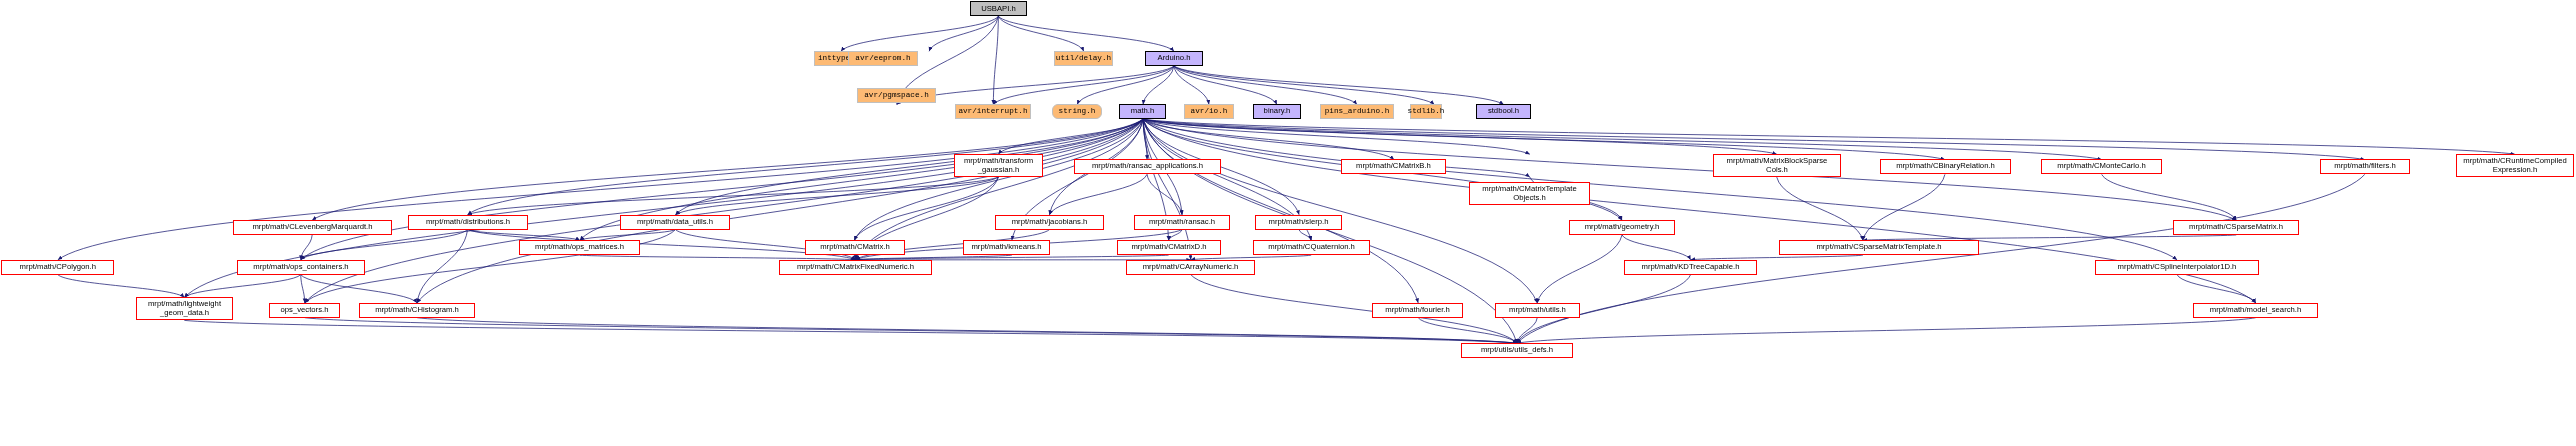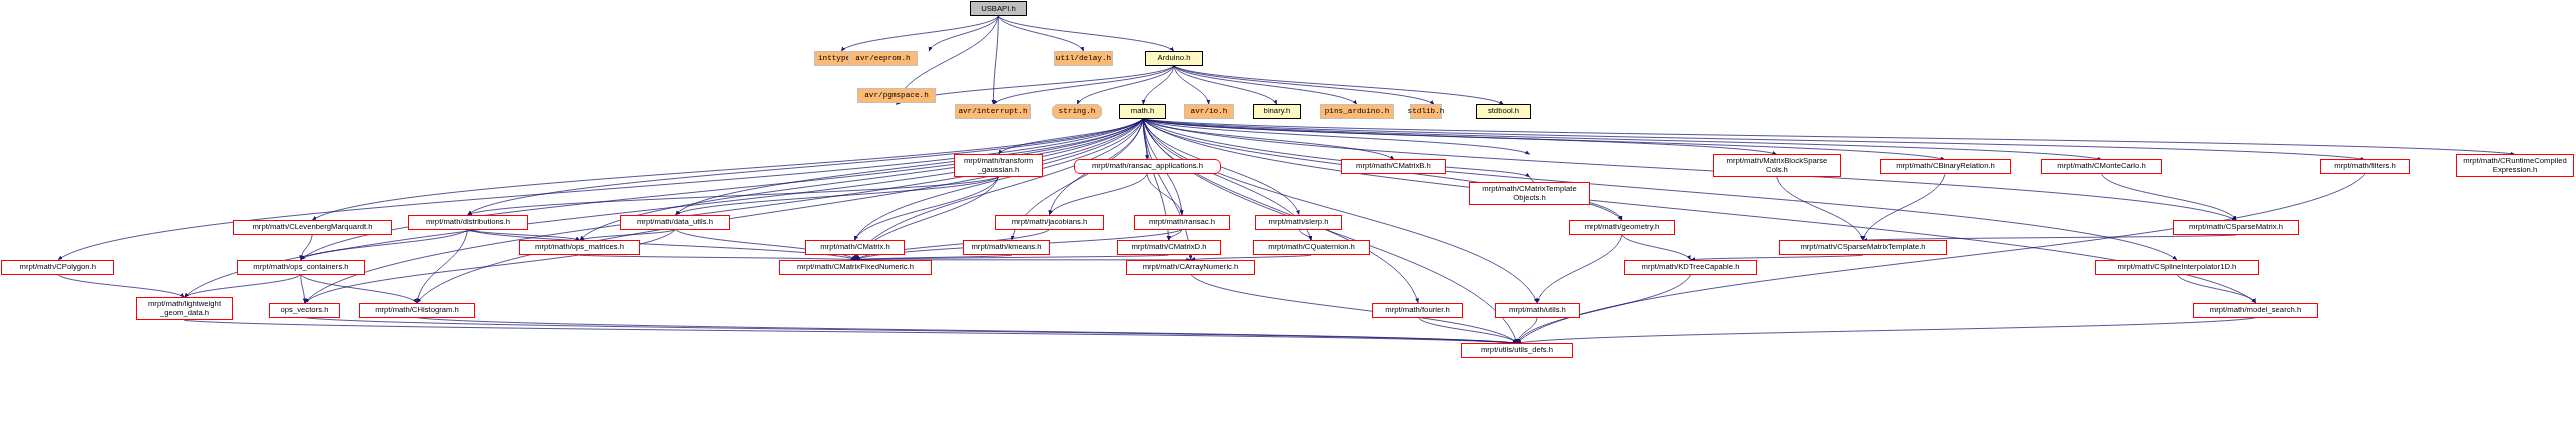--- a/index.html
+++ b/index.html
@@ -3,21 +3,21 @@
 <meta charset="utf-8">
 <style>
   html,body{margin:0;padding:0;background:#ffffff;}
   #canvas{position:relative;width:2576px;height:447px;background:#fff;
           font-family:"Liberation Sans","DejaVu Sans",sans-serif;overflow:hidden;}
   #edges{position:absolute;left:0;top:0;width:2576px;height:447px;}
   .node{position:absolute;box-sizing:border-box;display:flex;align-items:center;
         justify-content:center;text-align:center;line-height:1.05;
         font-size:7.7px;color:#000;background:#ffffff;white-space:pre-line;}
   .node.gray{background:#bfbfbf;border:0.7px solid #000;}
-  .node.blackb{background:#fef9c3;border:0.7px solid #000;}
+  .node.blackb{background:#c4b5fd;border:0.7px solid #000;}
   .node.grayb{background:#fdba74;border:0.7px solid #c0c0c0;font-family:Liberation Mono, monospace;}
   .node.redb{background:#ffffff;border:1.1px solid #ff0000;}
 </style>
 </head>
 <body>
 
 <div id="canvas">
   <svg id="edges" viewBox="0 0 3829 664" width="2576" height="447">
       <defs>
         <marker id="ah" markerWidth="7" markerHeight="7" refX="6" refY="2.6" orient="auto">
@@ -130,21 +130,21 @@
     <div class="node grayb" style="left: 955px; top: 104px; width: 76px; height: 15px;">avr/interrupt.h</div>
     <div class="node grayb" style="left: 1052px; top: 104px; width: 50px; height: 15px; border-radius: 6px;">string.h</div>
     <div class="node blackb" style="left: 1119px; top: 104px; width: 47px; height: 15px;">math.h</div>
     <div class="node grayb" style="left: 1184px; top: 104px; width: 50px; height: 15px;">avr/io.h</div>
     <div class="node blackb" style="left: 1253px; top: 104px; width: 48px; height: 15px;">binary.h</div>
     <div class="node grayb" style="left: 1320px; top: 104px; width: 74px; height: 15px;">pins_arduino.h</div>
     <div class="node grayb" style="left: 1410px; top: 104px; width: 32px; height: 15px;">stdlib.h</div>
     <div class="node blackb" style="left: 1476px; top: 104px; width: 55px; height: 15px;">stdbool.h</div>
     <div class="node redb" style="left: 954px; top: 154px; width: 89px; height: 23px;">mrpt/math/transform
 _gaussian.h</div>
-    <div class="node redb" style="left: 1074px; top: 159px; width: 147px; height: 15px; border-radius: 6px;">mrpt/math/ransac_applications.h</div>
+    <div class="node redb" style="left: 1074px; top: 159px; width: 147px; height: 15px;">mrpt/math/ransac_applications.h</div>
     <div class="node redb" style="left: 1341px; top: 159px; width: 105px; height: 15px;">mrpt/math/CMatrixB.h</div>
     <div class="node redb" style="left: 1469px; top: 154px; width: 121px; height: 23px; margin-top: 28px;">mrpt/math/CMatrixTemplate
 Objects.h</div>
     <div class="node redb" style="left: 1713px; top: 154px; width: 128px; height: 23px;">mrpt/math/MatrixBlockSparse
 Cols.h</div>
     <div class="node redb" style="left: 1880px; top: 159px; width: 131px; height: 15px;">mrpt/math/CBinaryRelation.h</div>
     <div class="node redb" style="left: 2041px; top: 159px; width: 121px; height: 15px;">mrpt/math/CMonteCarlo.h</div>
     <div class="node redb" style="left: 2320px; top: 159px; width: 90px; height: 15px;">mrpt/math/filters.h</div>
     <div class="node redb" style="left: 2456px; top: 154px; width: 118px; height: 23px;">mrpt/math/CRuntimeCompiled
 Expression.h</div>
@@ -154,21 +154,21 @@
     <div class="node redb" style="left: 1134px; top: 215px; width: 96px; height: 15px;">mrpt/math/ransac.h</div>
     <div class="node redb" style="left: 1255px; top: 215px; width: 87px; height: 15px;">mrpt/math/slerp.h</div>
     <div class="node redb" style="left: 1569px; top: 220px; width: 106px; height: 15px;">mrpt/math/geometry.h</div>
     <div class="node redb" style="left: 2173px; top: 220px; width: 126px; height: 15px;">mrpt/math/CSparseMatrix.h</div>
     <div class="node redb" style="left: 233px; top: 220px; width: 159px; height: 15px;">mrpt/math/CLevenbergMarquardt.h</div>
     <div class="node redb" style="left: 519px; top: 240px; width: 121px; height: 15px;">mrpt/math/ops_matrices.h</div>
     <div class="node redb" style="left: 805px; top: 240px; width: 100px; height: 15px;">mrpt/math/CMatrix.h</div>
     <div class="node redb" style="left: 963px; top: 240px; width: 87px; height: 15px;">mrpt/math/kmeans.h</div>
     <div class="node redb" style="left: 1117px; top: 240px; width: 104px; height: 15px;">mrpt/math/CMatrixD.h</div>
     <div class="node redb" style="left: 1253px; top: 240px; width: 117px; height: 15px;">mrpt/math/CQuaternion.h</div>
-    <div class="node redb" style="left: 1779px; top: 240px; width: 168px; height: 15px;">mrpt/math/CSparseMatrixTemplate.h</div>
+    <div class="node redb" style="left: 1779px; top: 240px; width: 200px; height: 15px;">mrpt/math/CSparseMatrixTemplate.h</div>
     <div class="node redb" style="left: 237px; top: 260px; width: 128px; height: 15px;">mrpt/math/ops_containers.h</div>
     <div class="node redb" style="left: 779px; top: 260px; width: 153px; height: 15px;">mrpt/math/CMatrixFixedNumeric.h</div>
     <div class="node redb" style="left: 1126px; top: 260px; width: 129px; height: 15px;">mrpt/math/CArrayNumeric.h</div>
     <div class="node redb" style="left: 1624px; top: 260px; width: 133px; height: 15px;">mrpt/math/KDTreeCapable.h</div>
     <div class="node redb" style="left: 2095px; top: 260px; width: 164px; height: 15px;">mrpt/math/CSplineInterpolator1D.h</div>
     <div class="node redb" style="left: 1.3px; top: 260px; width: 113px; height: 15px;">mrpt/math/CPolygon.h</div>
     <div class="node redb" style="left: 136px; top: 297px; width: 97px; height: 23px;">mrpt/math/lightweight
 _geom_data.h</div>
     <div class="node redb" style="left: 269px; top: 303px; width: 71px; height: 15px;">ops_vectors.h</div>
     <div class="node redb" style="left: 359px; top: 303px; width: 116px; height: 15px;">mrpt/math/CHistogram.h</div>

